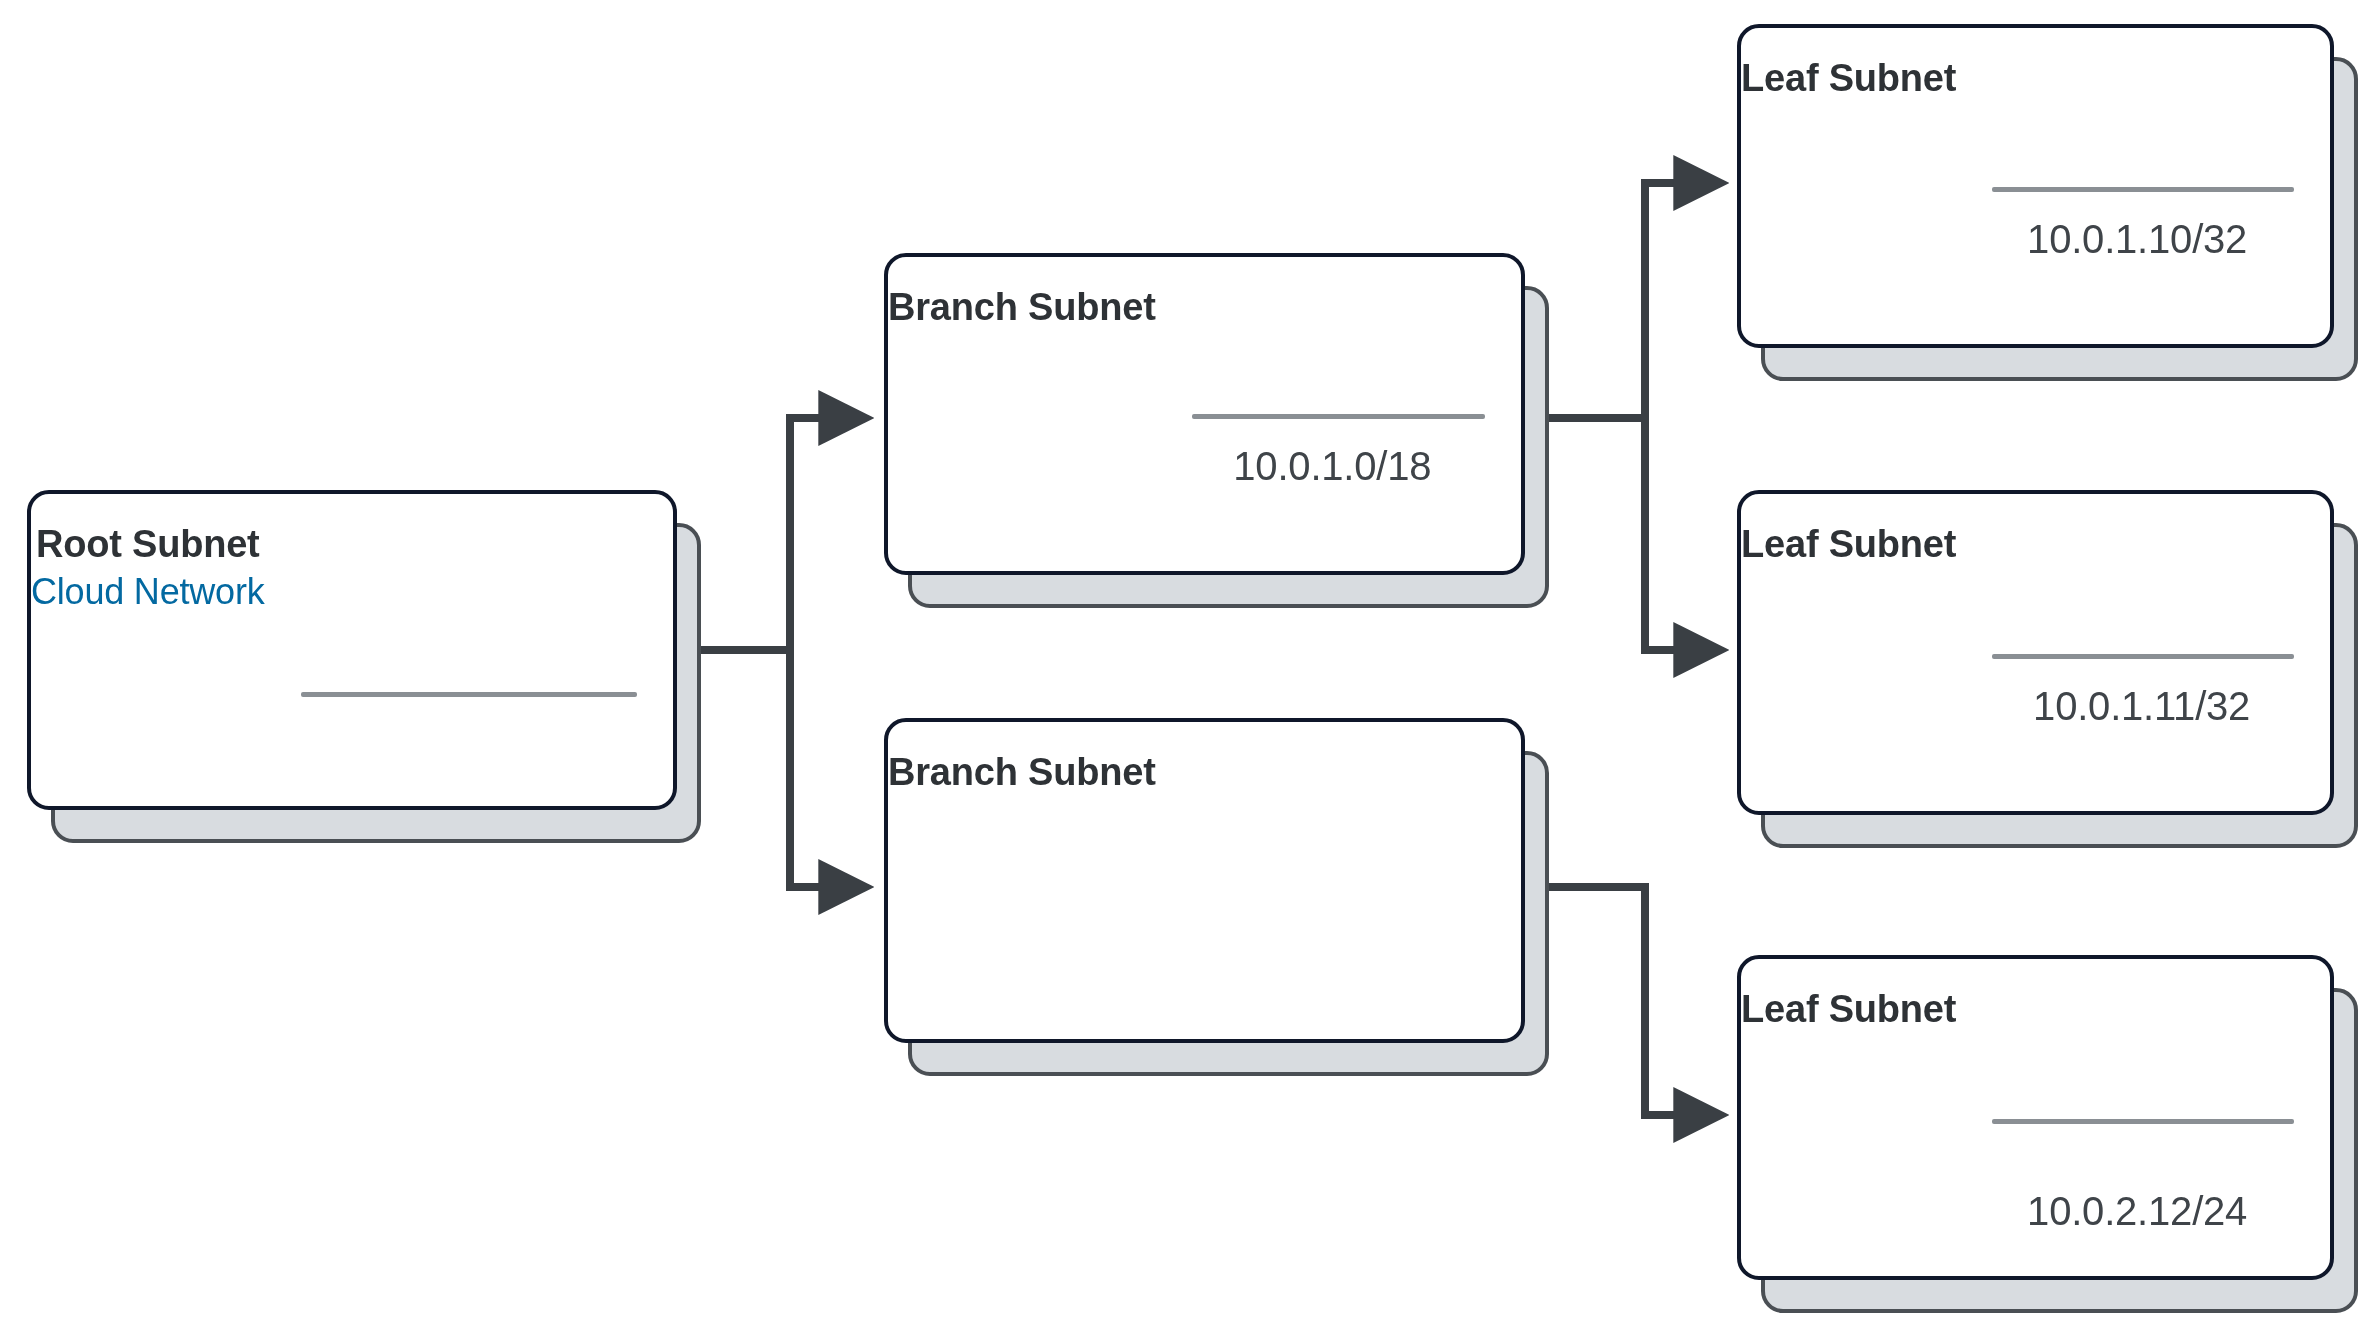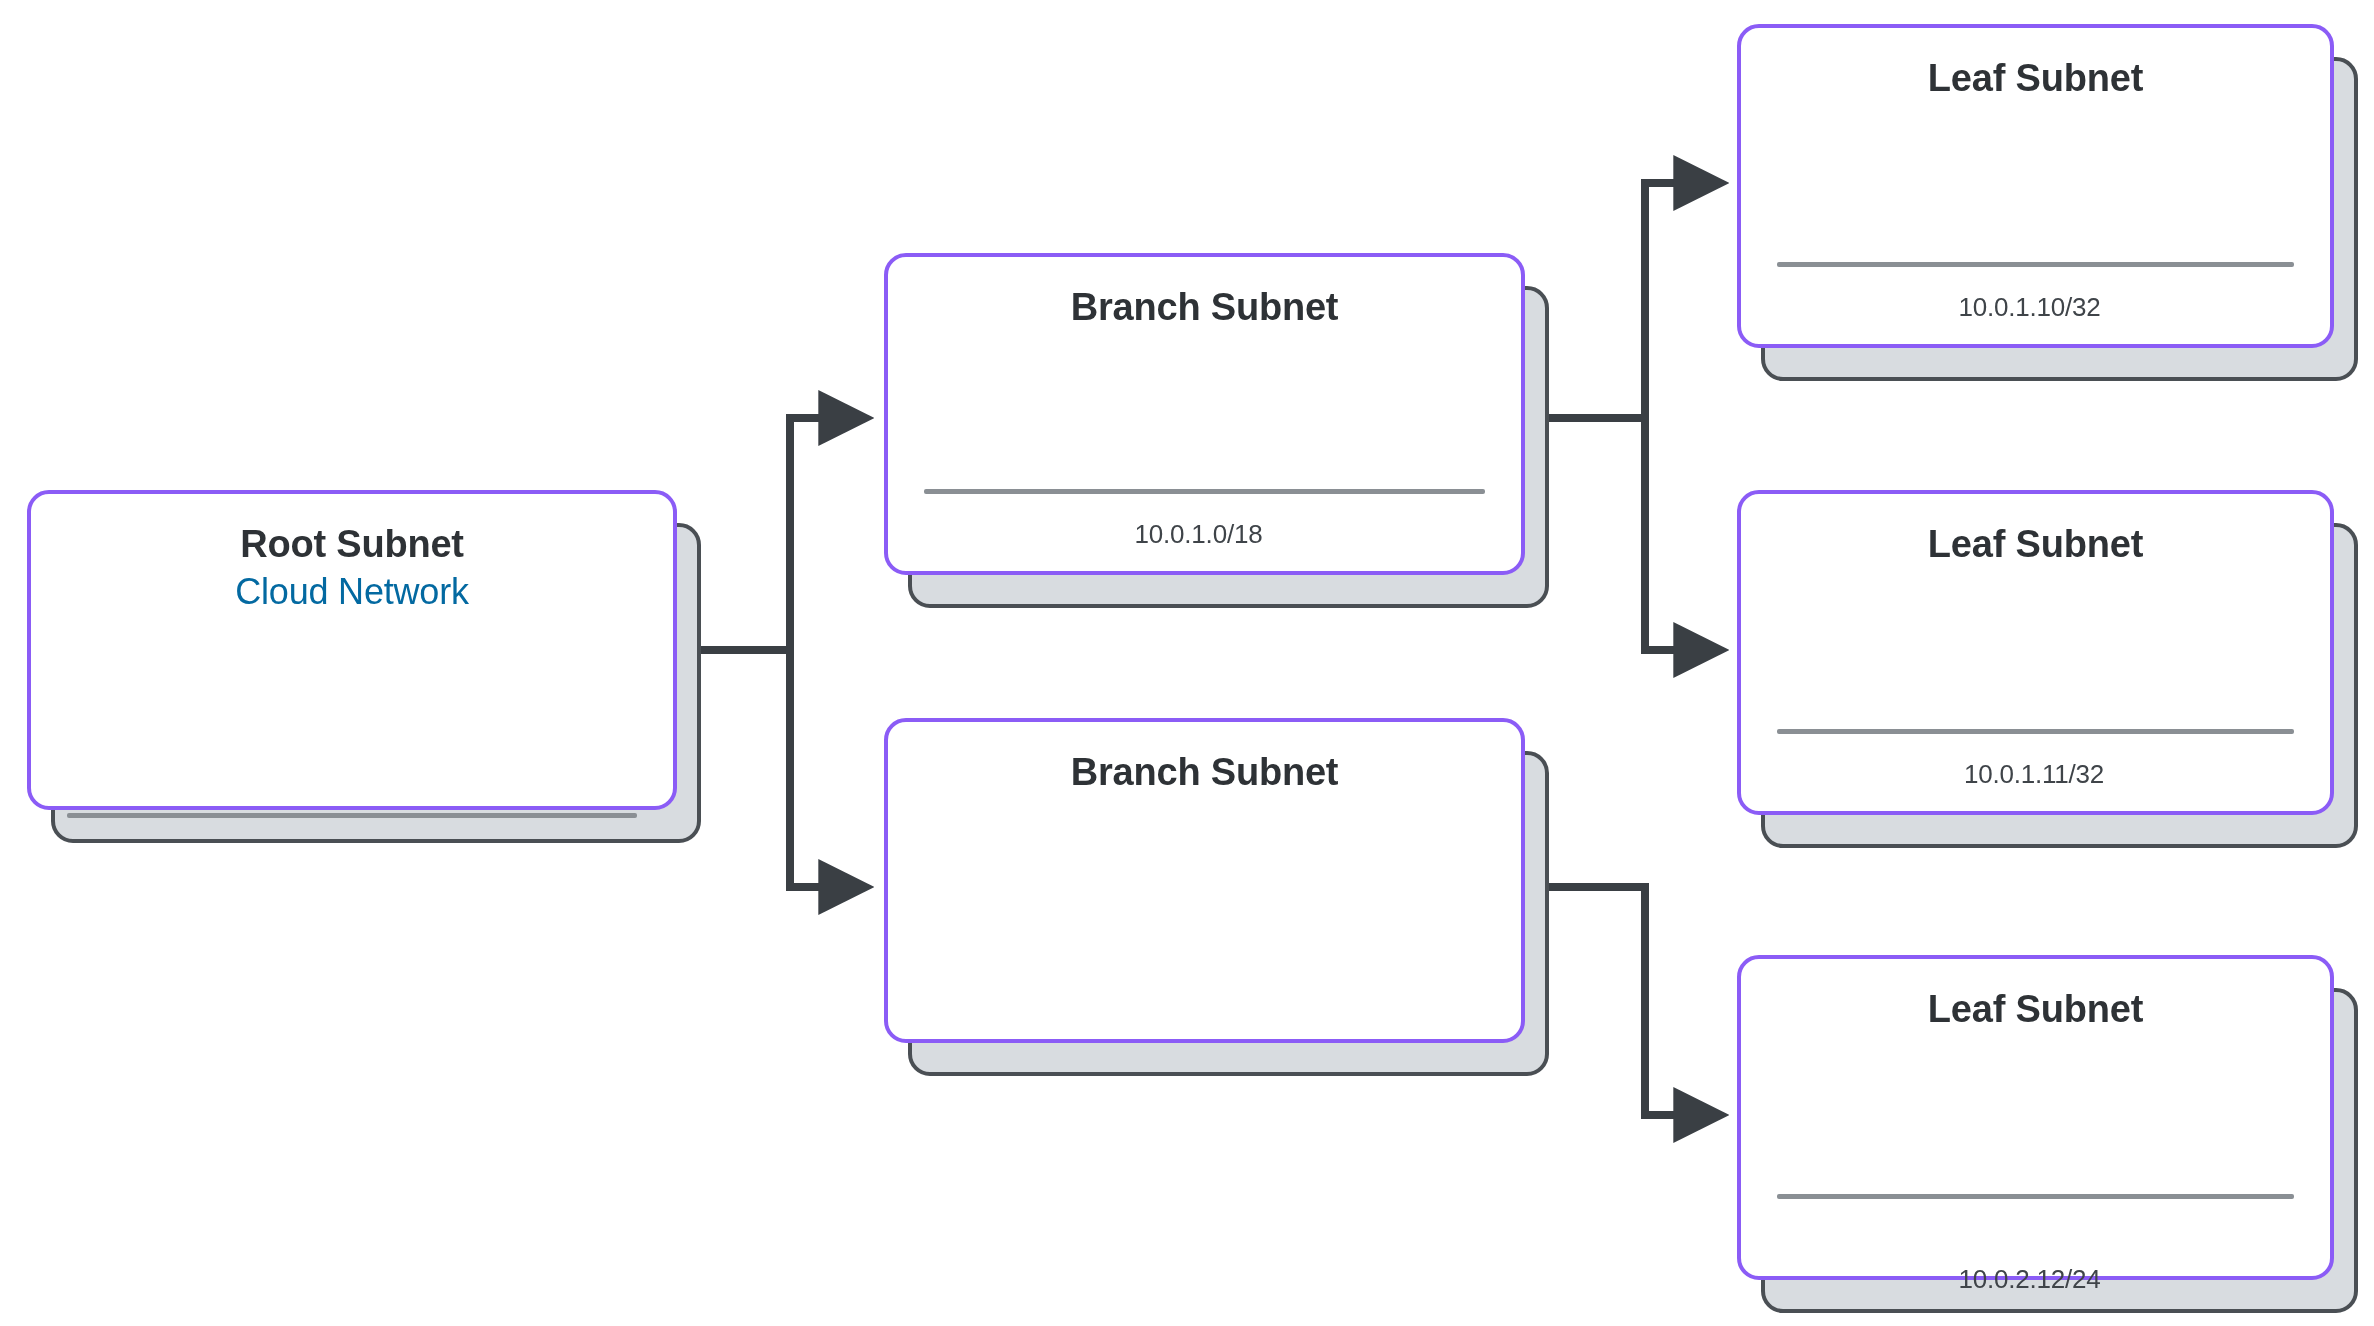--- a/index.html
+++ b/index.html
@@ -44,24 +44,24 @@
     border-radius: 22px;
   }
   .node .main-card {
     position: absolute;
     left: 0;
     top: 0;
     width: 100%;
     height: 100%;
     box-sizing: border-box;
     background: #ffffff;
-    border: 4px solid #8b5cf6;
+    border: 4px solid #0f172a;
     border-radius: 22px;
     display: flex;
-    flex-direction: column;
+    flex-direction: row;
   }
   .card-head {
     padding-top: 26px;
     text-align: center;
   }
   .node-title {
     font-size: 38px;
     font-weight: bold;
     color: #2e3236;
     line-height: 1.28;
@@ -87,21 +87,21 @@
     right: 36px;
     height: 5px;
     background: #8a8f94;
     border-radius: 2px;
   }
   .node-cidr {
     position: absolute;
     left: 0;
     right: 12px;
     text-align: center;
-    font-size: 26px;
+    font-size: 40px;
     color: #3f4449;
     letter-spacing: -0.2px;
   }
 
   
   .node-root      { left: 27px;   top: 490px;  width: 650px; height: 320px; }
   .node-branch-1  { left: 884px;  top: 253px;  width: 641px; height: 322px; }
   .node-branch-2  { left: 884px;  top: 718px;  width: 641px; height: 325px; }
   .node-leaf-1    { left: 1737px; top: 24px;   width: 597px; height: 324px; }
   .node-leaf-2    { left: 1737px; top: 490px;  width: 597px; height: 325px; }

